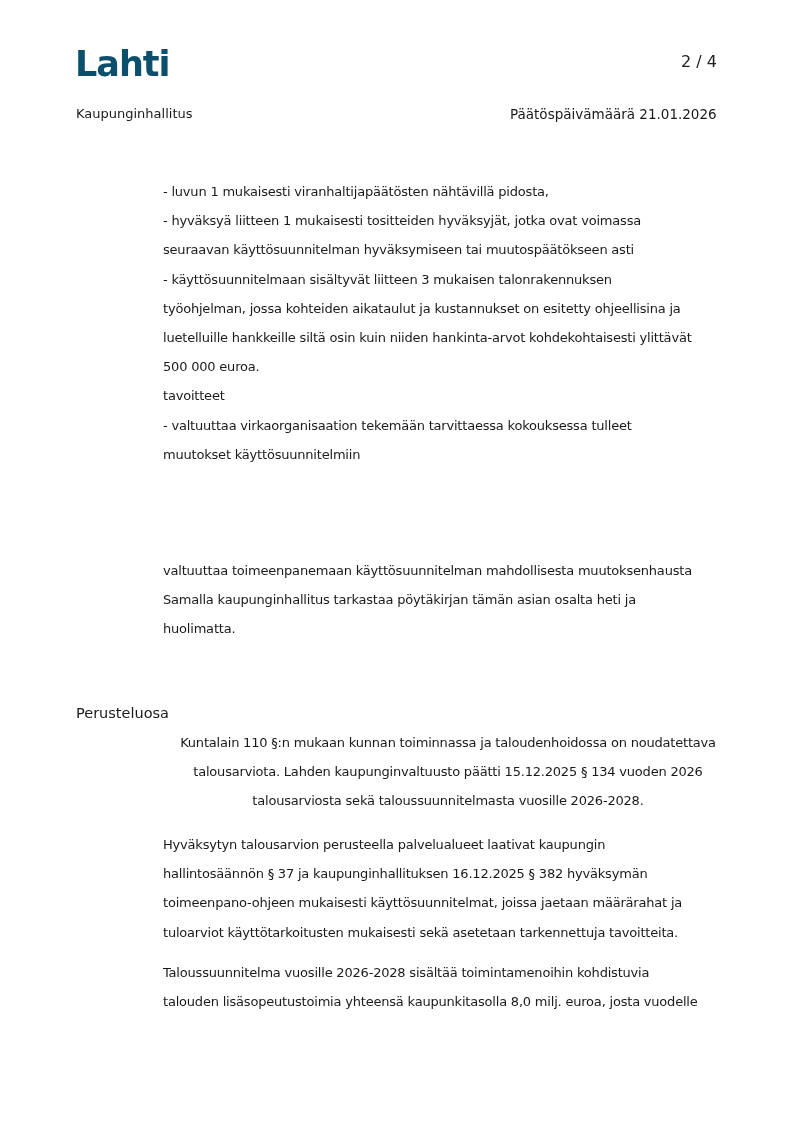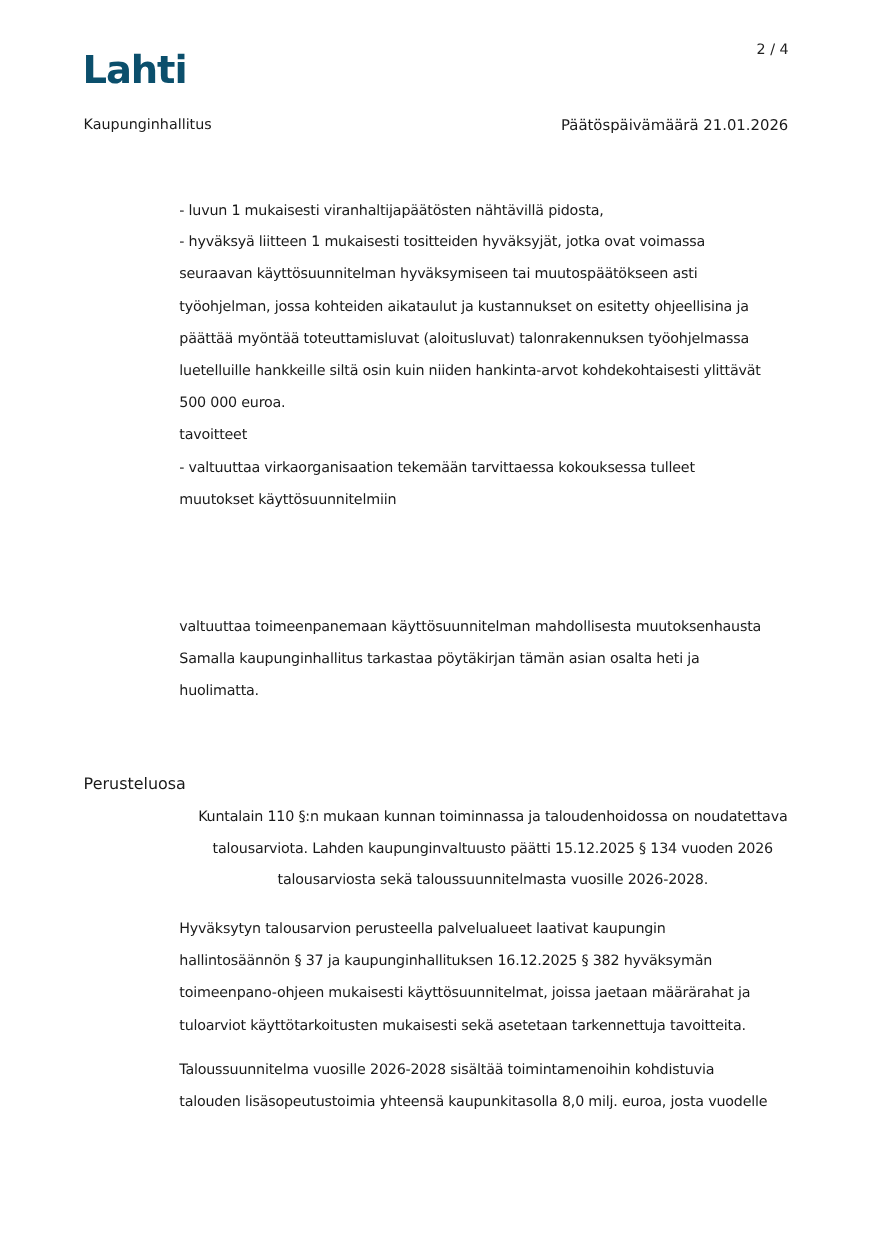--- a/index.html
+++ b/index.html
@@ -6,21 +6,21 @@
     body {
       width: 793px; height: 1123px; position: relative; overflow: hidden;
       font-family: "DejaVu Sans", sans-serif; color: #1a1a1a;
     }
     .logo {
       position: absolute; left: 75px; top: 44px;
       font-family: "DejaVu Sans", sans-serif; font-weight: bold;
       font-size: 35px; letter-spacing: -1px; color: #0b4f6c; line-height: 40px;
     }
     .page-num {
-      position: absolute; right: 76px; top: 38px; font-size: 13px; color: #222;
+      position: absolute; right: 76px; top: 52px; font-size: 16px; color: #222;
     }
     .header-left {
       position: absolute; left: 76px; top: 106px; font-size: 13px;
     }
     .header-right {
       position: absolute; left: 510px; top: 106px; font-size: 13.5px;
     }
     .body-block {
       position: absolute; left: 163px; width: 570px;
       font-size: 13px; line-height: 29.2px; letter-spacing: -0.2px;
@@ -35,22 +35,22 @@
 
 <div class="logo" style="color: rgb(11, 79, 108);">Lahti</div>
 <div class="page-num">2 / 4</div>
 <div class="header-left">Kaupunginhallitus</div>
 <div class="header-right">Päätöspäivämäärä 21.01.2026</div>
 
 <div class="body-block" style="top:177px;">
   <p>- luvun 1 mukaisesti viranhaltijapäätösten nähtävillä pidosta,</p>
   <p>- hyväksyä liitteen 1 mukaisesti tositteiden hyväksyjät, jotka ovat voimassa</p>
   <p>seuraavan käyttösuunnitelman hyväksymiseen tai muutospäätökseen asti</p>
+  <p>- käyttösuunnitelmaan sisältyvät liitteen 3 mukaisen talonrakennuksen</p>
   <p>työohjelman, jossa kohteiden aikataulut ja kustannukset on esitetty ohjeellisina ja</p>
-  <p>päättää myöntää toteuttamisluvat (aloitusluvat) talonrakennuksen työohjelmassa</p>
   <p>luetelluille hankkeille siltä osin kuin niiden hankinta-arvot kohdekohtaisesti ylittävät</p>
   <p>500 000 euroa.</p>
   <p>tavoitteet</p>
   <p>- valtuuttaa virkaorganisaation tekemään tarvittaessa kokouksessa tulleet</p>
   <p>muutokset käyttösuunnitelmiin</p>
 </div>
 
 <div class="body-block" style="top:556px;">
   <p>valtuuttaa toimeenpanemaan käyttösuunnitelman mahdollisesta muutoksenhausta</p>
   <p>Samalla kaupunginhallitus tarkastaa pöytäkirjan tämän asian osalta heti ja</p>

